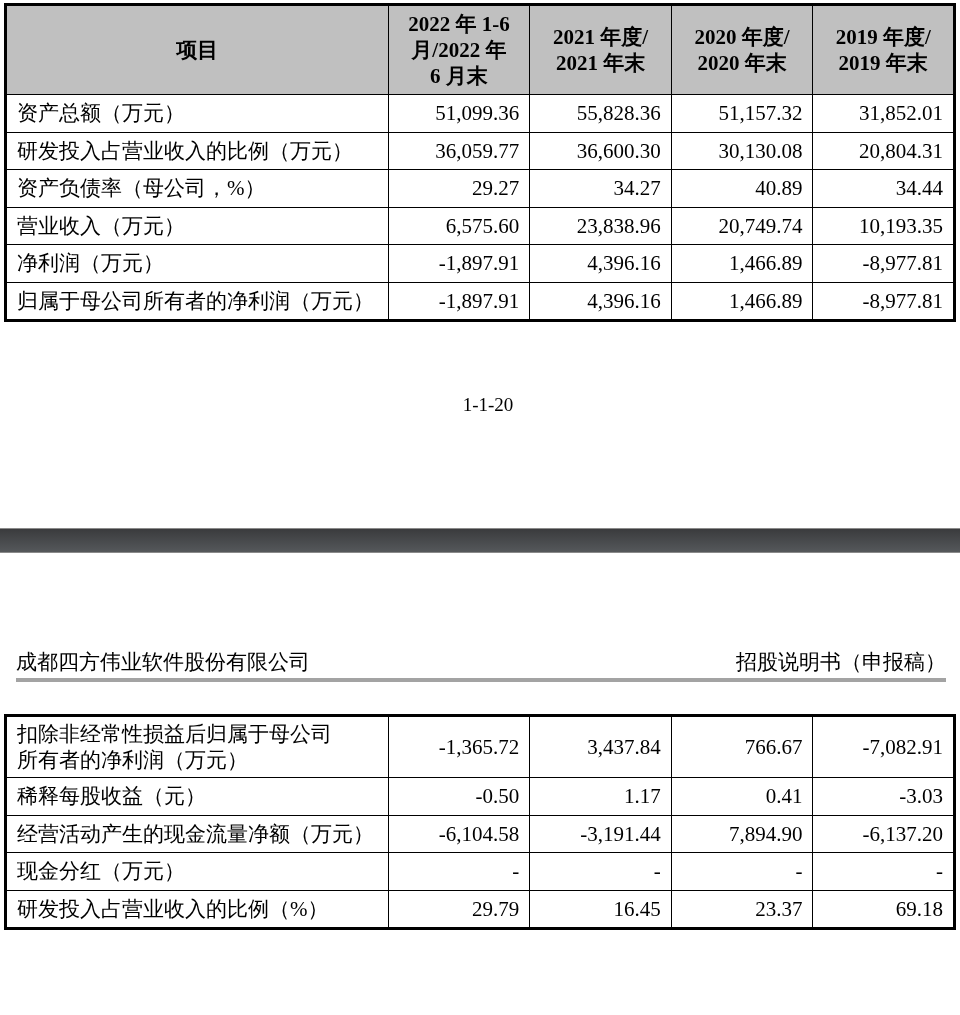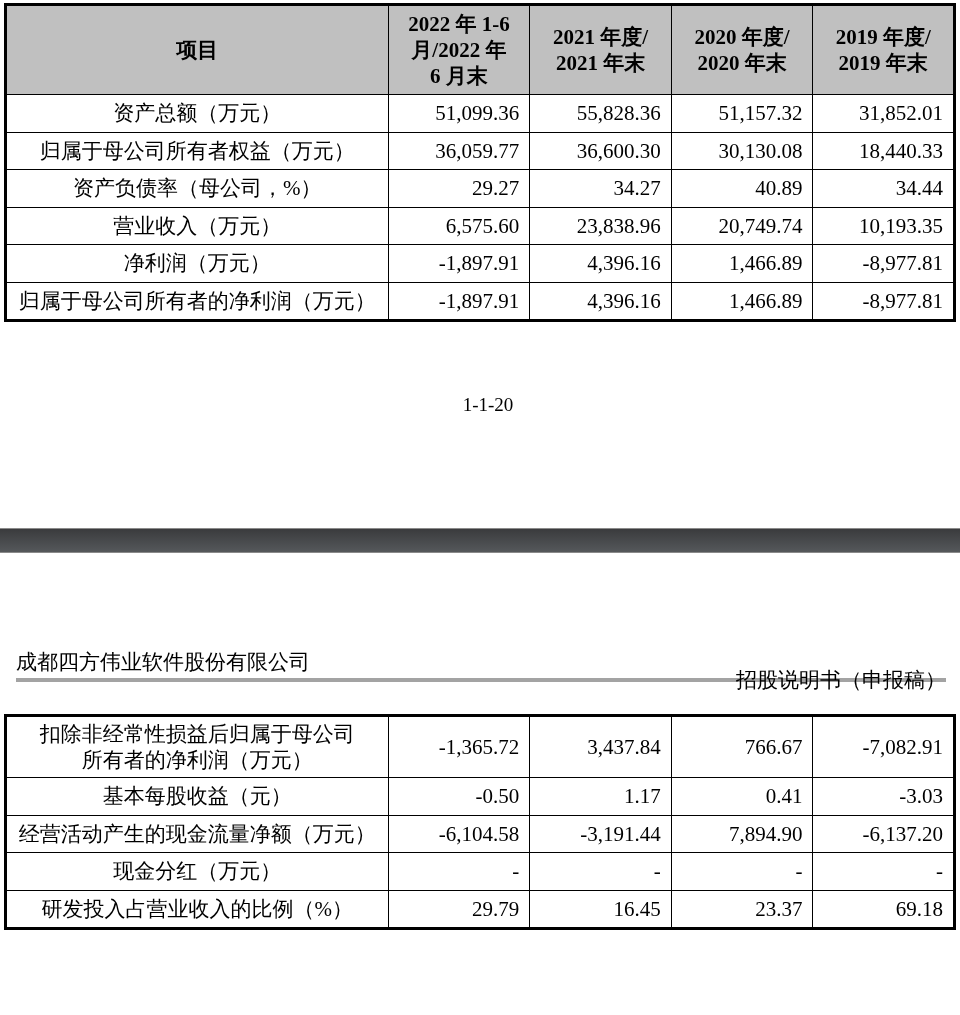--- a/index.html
+++ b/index.html
@@ -3,31 +3,31 @@
 <meta charset="utf-8">
 <style>
   html, body { margin:0; padding:0; background:#ffffff; }
   body { width:960px; height:1015px; position:relative; overflow:hidden;
          font-family:"Liberation Serif","DejaVu Serif",serif; color:#000; }
   table { border-collapse:collapse; position:absolute; left:4px; width:952px; table-layout:fixed; }
   td, th { border:1.5px solid #000; padding:0 10px; font-size:21px; line-height:26px; }
   table.t1 { top:3px; border:3px solid #000; border-bottom:3.5px solid #000; }
   table.t2 { top:714px; border:3px solid #000; border-bottom:3.5px solid #000; }
   th { background:#c0c0c0; font-weight:bold; text-align:center; height:88px; }
-  td.label { text-align:center; }
+  td.label { text-align:left; }
   td.num { text-align:right; }
   tr.r td { height:36.5px; }
   tr.r2 td { height:60px; }
   col.c0 { width:381px; } col.c1 { width:141px; } col.c2 { width:141px; } col.c3 { width:141px; } col.c4 { width:141px; }
   .page-num { position:absolute; top:394px; left:8px; width:960px; text-align:center; font-size:19px; }
   .sep { position:absolute; top:528px; left:0; width:960px; height:23px;
          background:linear-gradient(#3a3b3d,#55585b); border-top:1px solid #8a8a8a; border-bottom:1px solid #8a8a8a; }
   .hdr { position:absolute; top:646px; left:16px; width:930px; height:32px; border-bottom:4px solid #a3a3a3; font-size:21px; }
   .hdr .left { position:absolute; left:0; top:2px; }
-  .hdr .right { position:absolute; right:0; top:20px; }
+  .hdr .right { position:absolute; right:0; top:2px; }
 </style>
 </head>
 <body>
 
 <table class="t1">
   <colgroup>
       <col class="c0">
       <col class="c1">
       <col class="c2">
       <col class="c3">
@@ -42,25 +42,25 @@
     <th><span>2019 年度/</span><br><span>2019 年末</span></th>
   </tr>
   <tr class="r">
     <td class="label">资产总额（万元）</td>
     <td class="num">51,099.36</td>
     <td class="num">55,828.36</td>
     <td class="num">51,157.32</td>
     <td class="num">31,852.01</td>
   </tr>
   <tr class="r">
-    <td class="label">归属于母公司所有者权益（万元）</td>
+    <td class="label">研发投入占营业收入的比例（万元）</td>
     <td class="num">36,059.77</td>
     <td class="num">36,600.30</td>
     <td class="num">30,130.08</td>
-    <td class="num">18,440.33</td>
+    <td class="num">20,804.31</td>
   </tr>
   <tr class="r">
     <td class="label">资产负债率（母公司，%）</td>
     <td class="num">29.27</td>
     <td class="num">34.27</td>
     <td class="num">40.89</td>
     <td class="num">34.44</td>
   </tr>
   <tr class="r">
     <td class="label">营业收入（万元）</td>
@@ -105,21 +105,21 @@
     </colgroup>
   <tbody>
       <tr class="r2">
     <td class="label"><span>扣除非经常性损益后归属于母公司</span><br><span>所有者的净利润（万元）</span></td>
     <td class="num">-1,365.72</td>
     <td class="num">3,437.84</td>
     <td class="num">766.67</td>
     <td class="num">-7,082.91</td>
   </tr>
   <tr class="r">
-    <td class="label">基本每股收益（元）</td>
+    <td class="label">稀释每股收益（元）</td>
     <td class="num">-0.50</td>
     <td class="num">1.17</td>
     <td class="num">0.41</td>
     <td class="num">-3.03</td>
   </tr>
   <tr class="r">
     <td class="label">经营活动产生的现金流量净额（万元）</td>
     <td class="num">-6,104.58</td>
     <td class="num">-3,191.44</td>
     <td class="num">7,894.90</td>

